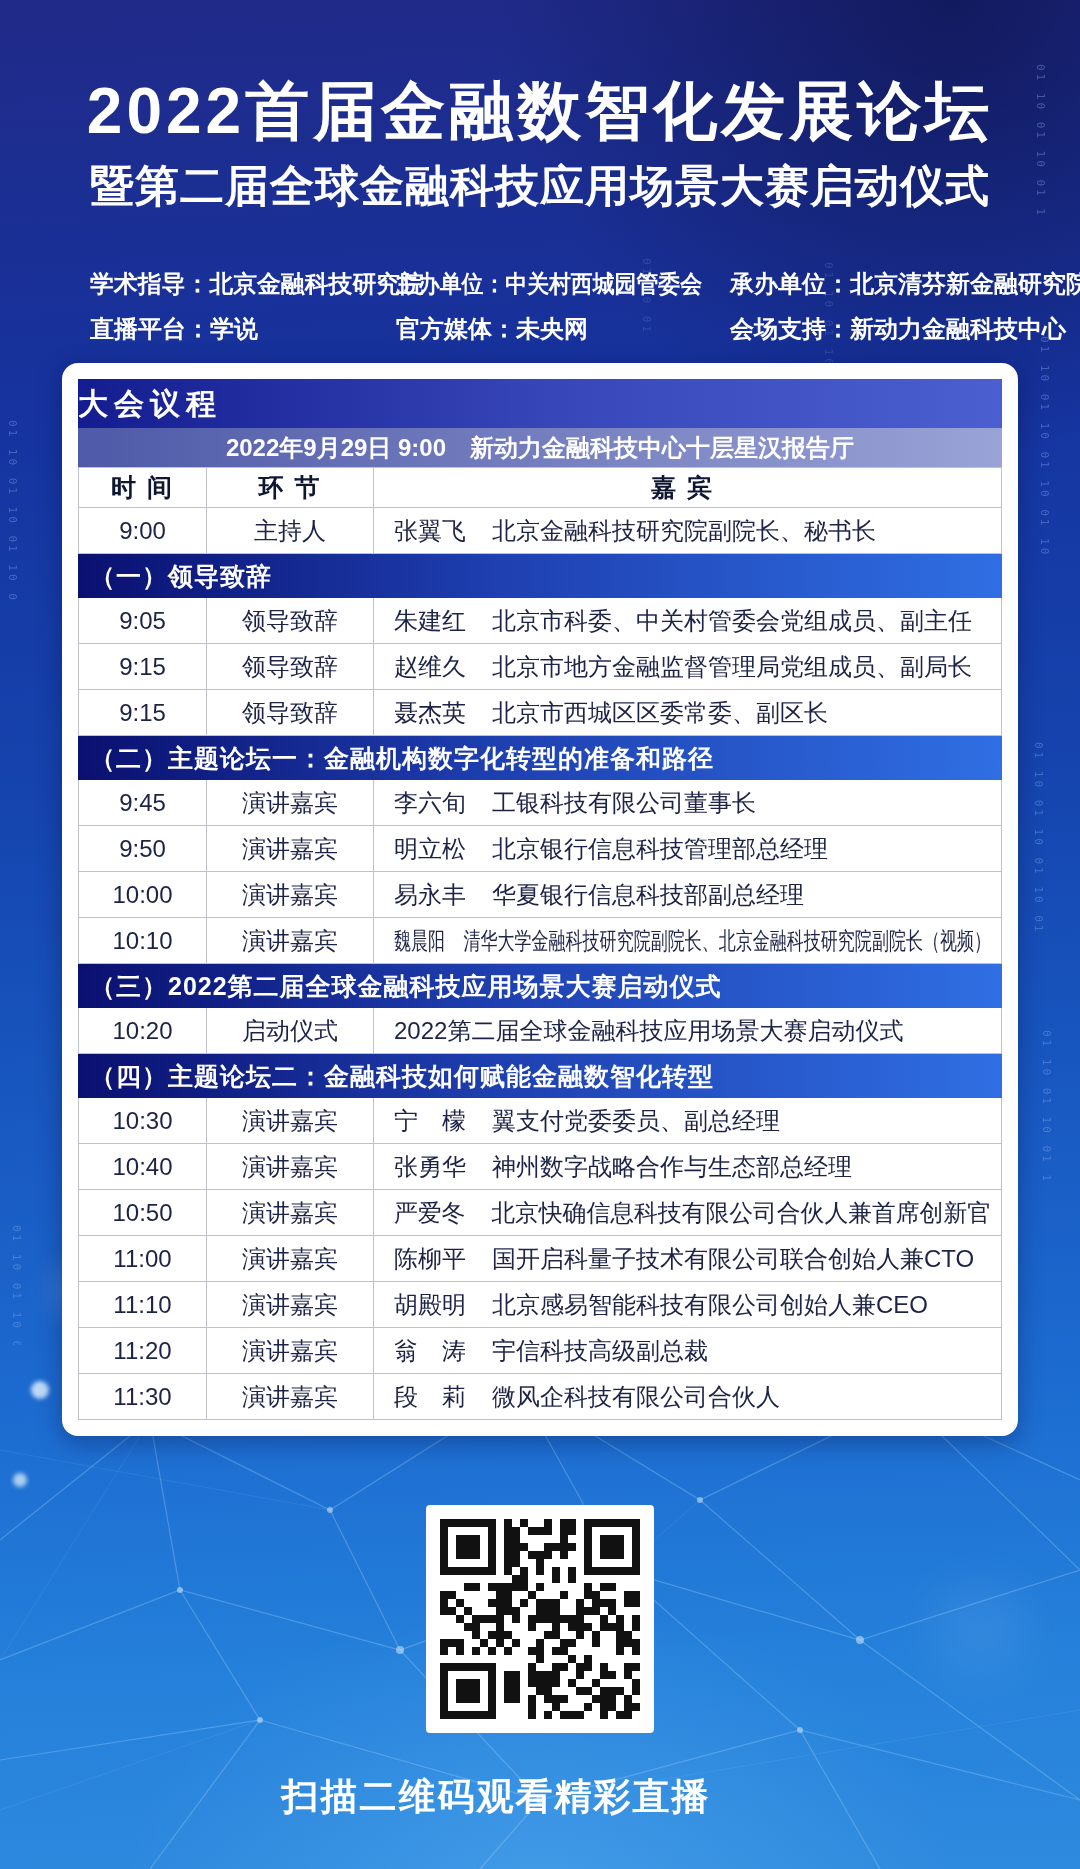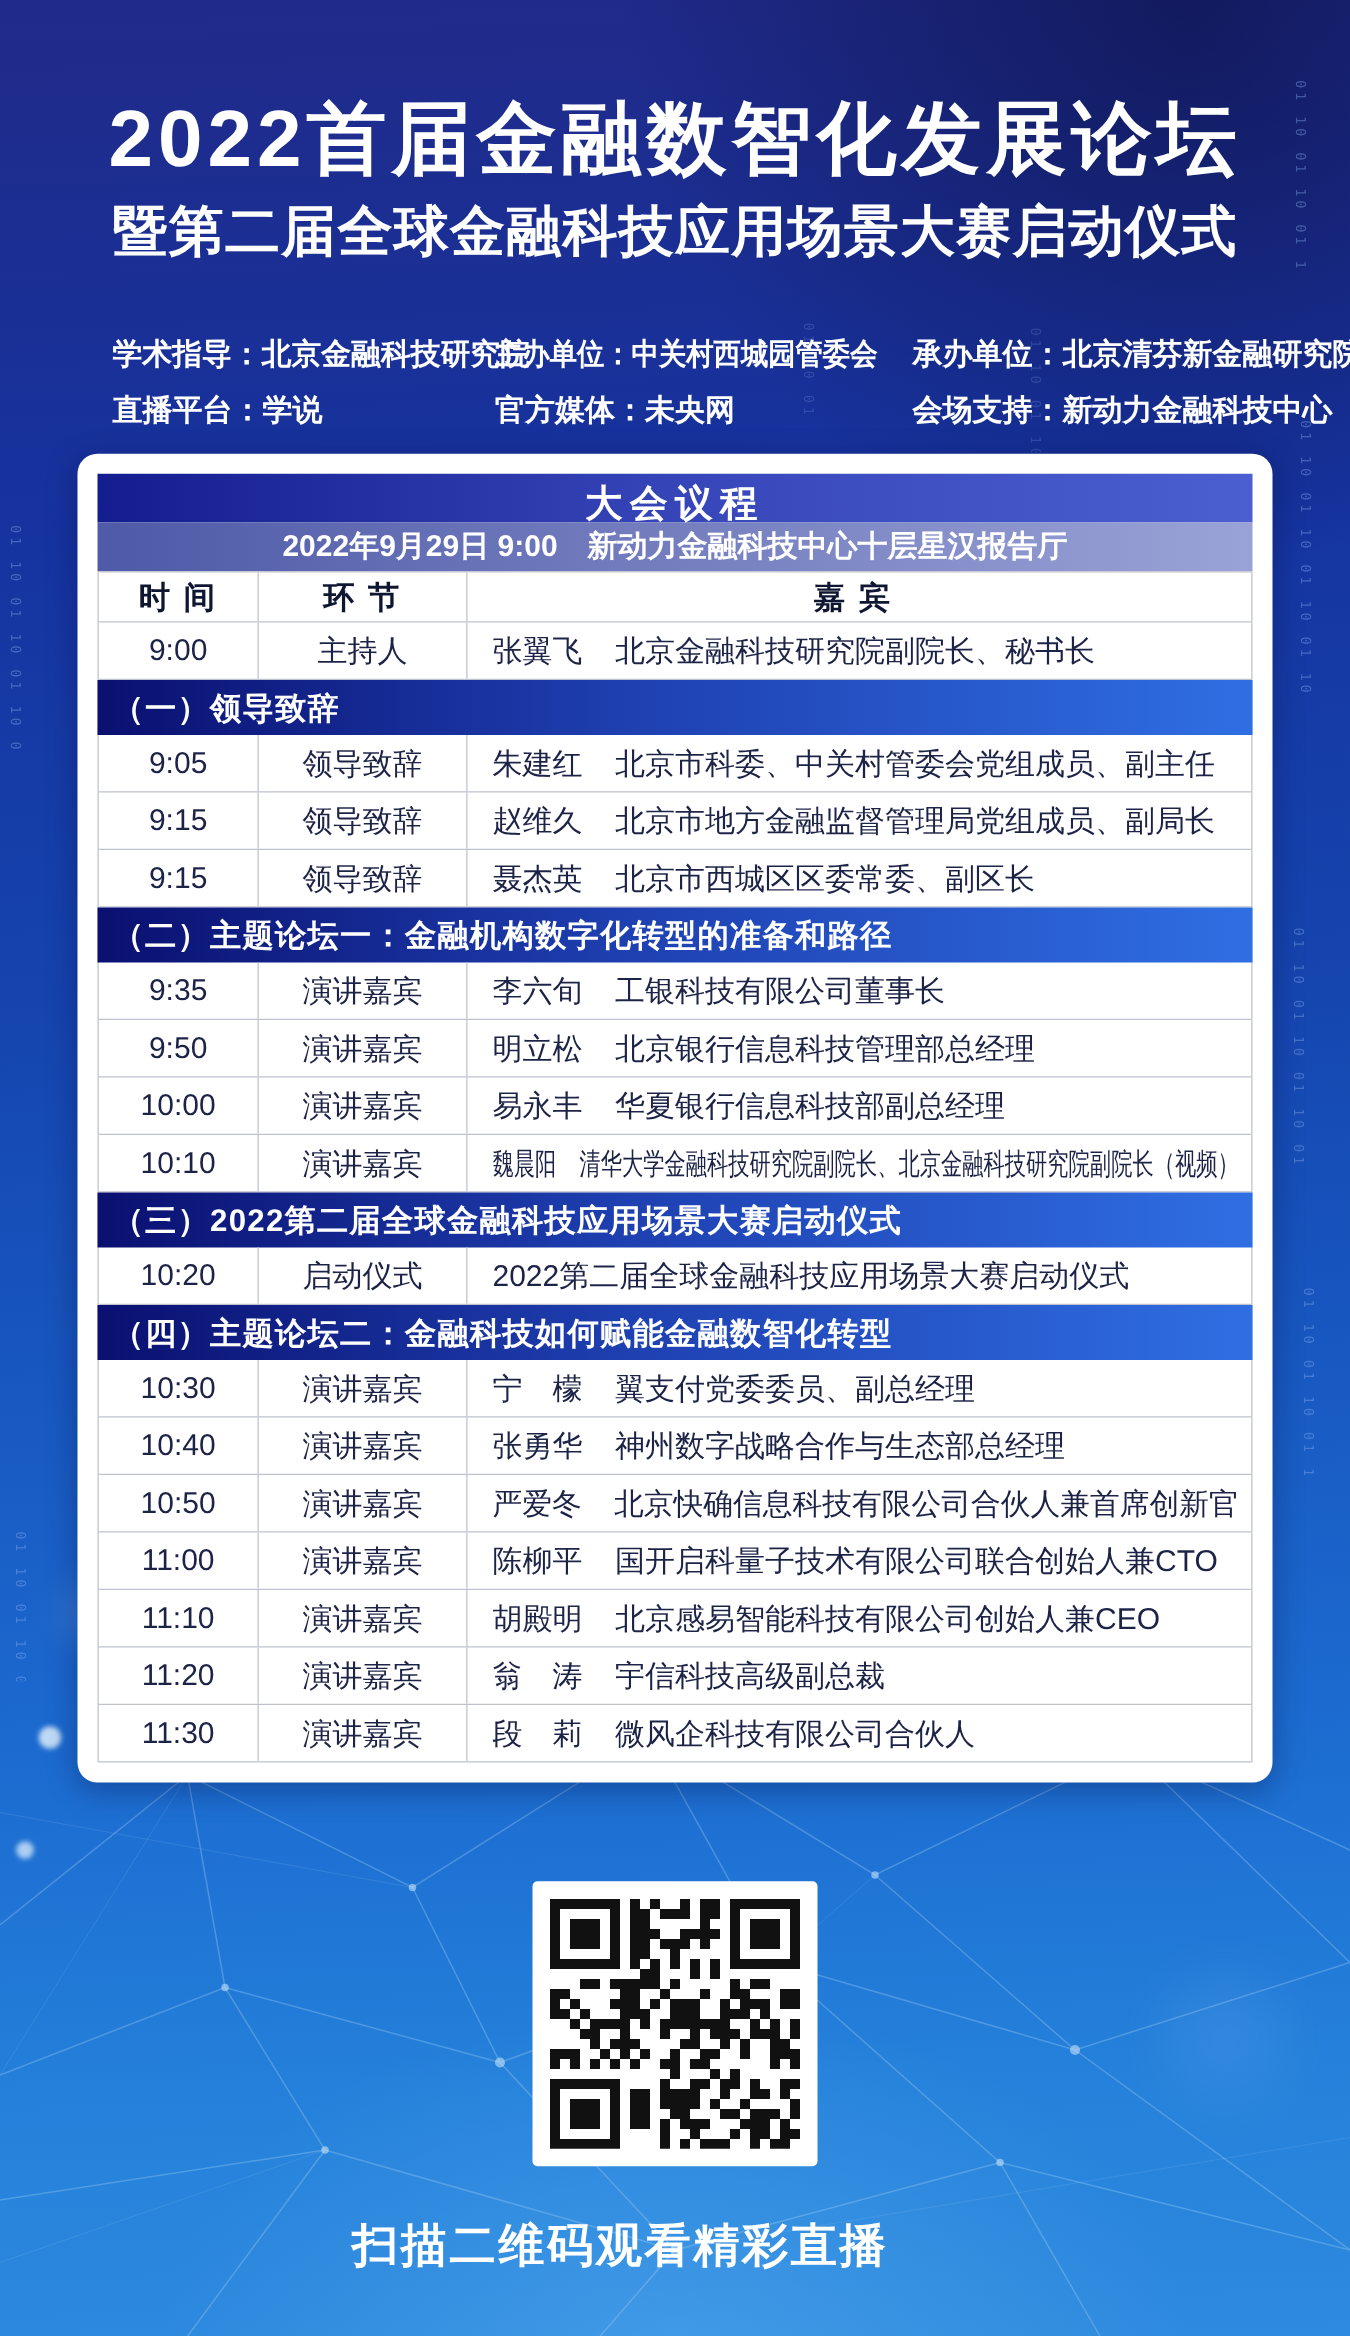--- a/index.html
+++ b/index.html
@@ -36,21 +36,21 @@
   .fit-l{transform-origin:left center;}
   .fit-c{transform-origin:center center;}
 
   .orgs{position:absolute;top:268px;left:90px;right:40px;
     display:grid;grid-template-columns:306px 334px 1fr;row-gap:13px;
     color:var(--white);font-size:24px;font-weight:700;line-height:1.35;}
   .org-entry{overflow:visible;}
 
   .card{position:absolute;top:363px;left:62px;width:956px;background:var(--white);
     border-radius:16px;padding:16px;box-shadow:0 6px 24px rgba(6,12,60,.35);}
-  .agenda-header{height:39px;line-height:49px;text-align:center;color:var(--white);
+  .agenda-header{height:49px;line-height:49px;color:var(--white);
     font-size:30px;font-weight:900;letter-spacing:6px;
     background:linear-gradient(90deg,var(--band-left) 0%,#3949bb 55%,var(--band-right) 100%);}
   .agenda-date{height:39px;line-height:39px;text-align:center;color:var(--white);
     font-size:24px;font-weight:700;
     background:linear-gradient(90deg,var(--date-left) 0%,var(--date-right) 100%);}
   .agenda-table{border-left:1px solid var(--table-border);border-right:1px solid var(--table-border);}
   .thead{display:flex;height:41px;border-top:1px solid var(--table-border);border-bottom:1px solid var(--table-border);
     font-size:25px;font-weight:700;color:var(--head-navy);letter-spacing:2px;}
   .item-row{display:flex;height:46px;border-bottom:1px solid var(--table-border);
     font-size:24px;color:var(--text-navy);}
@@ -171,21 +171,21 @@
           <div class="cell c-time">9:15</div>
           <div class="cell c-stage">领导致辞</div>
           <div class="cell c-guest">
             <span class="fit fit-l"><span class="gname">聂杰英</span><span class="gtitle">北京市西城区区委常委、副区长</span></span>
           </div>
         </div>
         <div class="section-row">
           <span class="fit fit-l section-label">（二）主题论坛一：金融机构数字化转型的准备和路径</span>
         </div>
         <div class="item-row">
-          <div class="cell c-time">9:35</div>
+          <div class="cell c-time">9:45</div>
           <div class="cell c-stage">演讲嘉宾</div>
           <div class="cell c-guest">
             <span class="fit fit-l"><span class="gname">李六旬</span><span class="gtitle">工银科技有限公司董事长</span></span>
           </div>
         </div>
         <div class="item-row">
           <div class="cell c-time">9:50</div>
           <div class="cell c-stage">演讲嘉宾</div>
           <div class="cell c-guest">
             <span class="fit fit-l"><span class="gname">明立松</span><span class="gtitle">北京银行信息科技管理部总经理</span></span>

